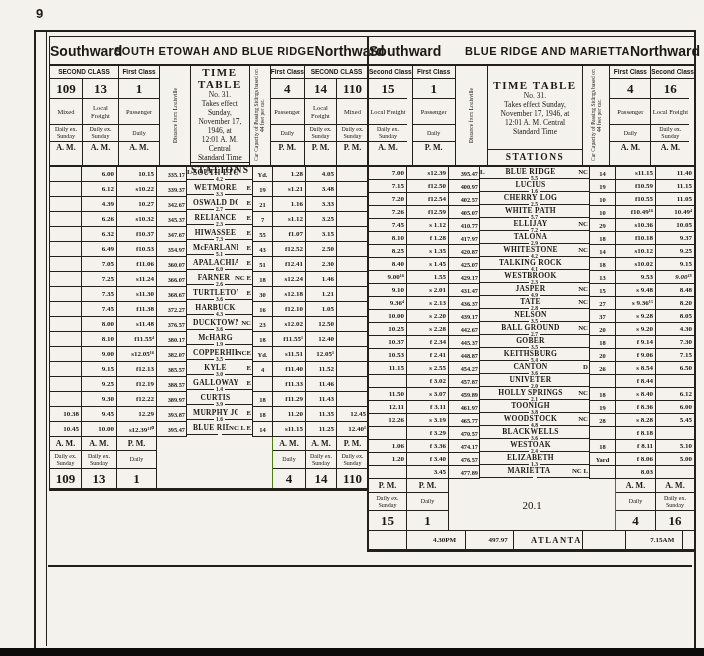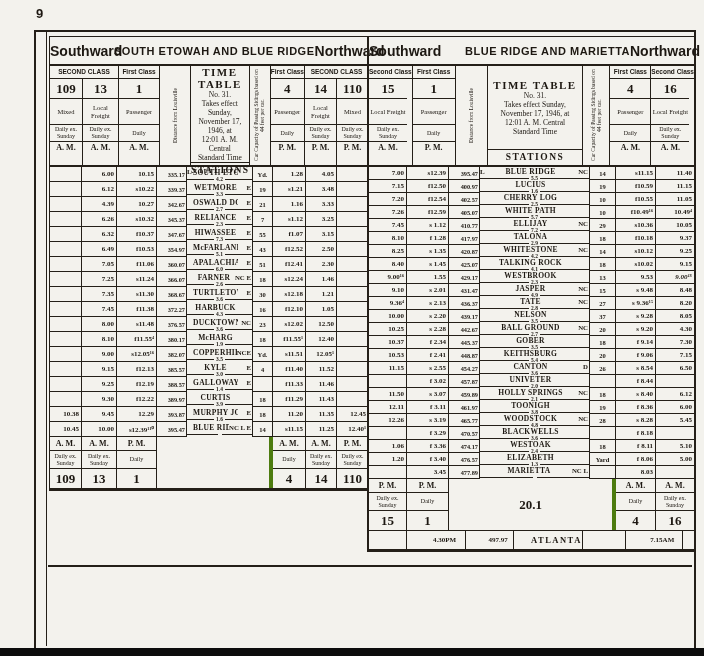--- a/index.html
+++ b/index.html
@@ -74,22 +74,22 @@
   .gd{flex:1;border-top:1px solid #241f18;}
   .gn{font-size:5.5px;line-height:1;font-weight:bold;padding:0 2px;}
 
   
   .frow{display:flex;align-items:stretch;}
   .fcol{flex:0 0 auto;display:flex;flex-direction:column;border-right:1px solid #241f18;box-sizing:border-box;}
   .fmer{height:13px;line-height:13px;text-align:center;font-weight:bold;font-size:8px;border-bottom:1px solid #241f18;}
   .fdays{height:17px;display:flex;align-items:center;justify-content:center;text-align:center;font-size:6px;
     line-height:1.1;border-bottom:1px solid #241f18;padding:0 1px;}
   .fnum{height:19px;line-height:19px;text-align:center;font-weight:bold;font-size:13px;}
-  .fmid{flex:1;display:flex;align-items:center;justify-content:center;border-right:4px solid #4d7c0f;
-    font-size:13px;font-weight:bold;}
+  .fmid{flex:1;display:flex;align-items:center;justify-content:center;border-right:1px solid #4d7c0f;
+    font-size:11px;font-weight:normal;}
   .lt .frow{border-bottom:2.5px solid #241f18;}
 
   
   .arow{display:flex;align-items:stretch;height:18px;border-top:1px solid #241f18;border-bottom:2px solid #241f18;gap:17px;}
   .ac{flex:0 0 auto;display:flex;align-items:center;justify-content:center;border-right:1px solid #241f18;
     font-weight:bold;font-size:7px;box-sizing:border-box;}
   .ac.stc{flex:1;font-size:8.5px;letter-spacing:1.5px;}
 </style>
 </head>
 <body>

